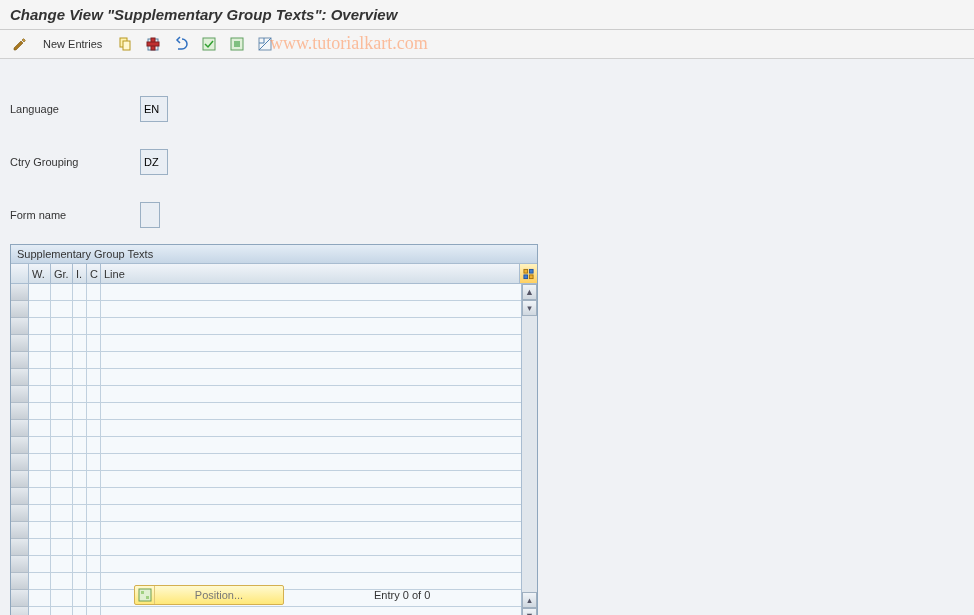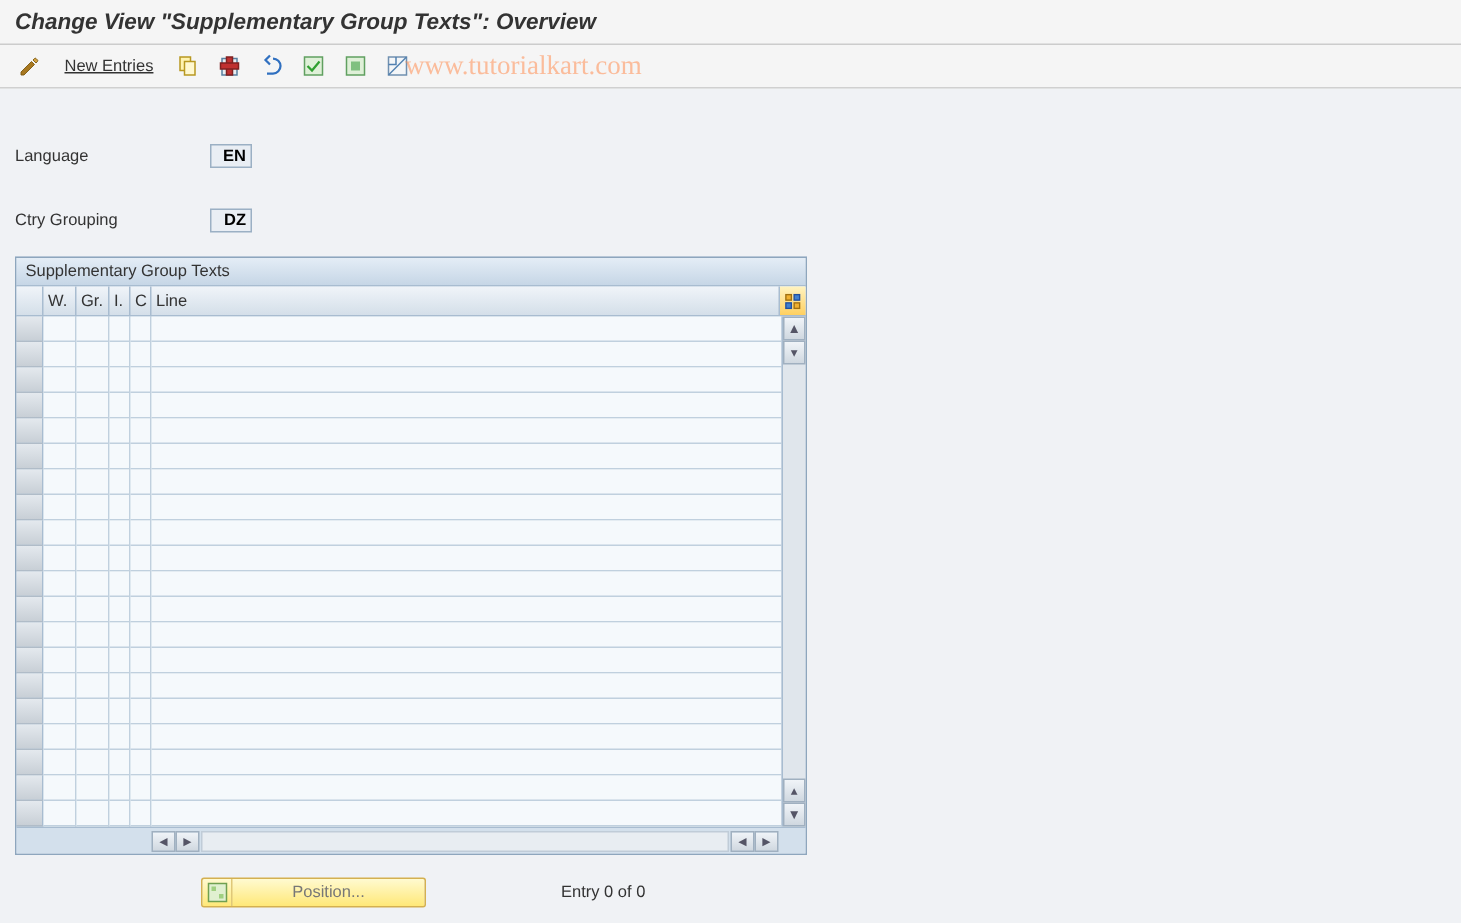--- a/index.html
+++ b/index.html
@@ -38,21 +38,20 @@
       min-width: 20px;
       padding: 0 3px;
       border: 1px solid transparent;
       border-radius: 2px;
       cursor: pointer;
     }
     .toolbar-text-btn {
       padding: 0 6px;
       font-size: 11px;
       color: #333;
-      text-decoration: underline;
     }
     .watermark {
       position: absolute;
       left: 270px;
       top: 3px;
       font-family: "Comic Sans MS", cursive;
       font-size: 18px;
       color: rgba(255, 140, 80, 0.55);
       font-weight: 400;
       pointer-events: none;
@@ -64,28 +63,27 @@
       display: flex;
       align-items: center;
       margin-bottom: 2px;
       margin-top: 27px;
     }
     .form-label {
       width: 130px;
       color: #333;
     }
     .form-input {
-      height: 16px;
+      height: 26px;
       border: 1px solid #9bb0c4;
       background: #e9eef4;
       padding: 0 3px;
       font-size: 11px;
       font-family: Arial, sans-serif;
-      text-align: right;
-      font-weight: bold;
+      text-align: left;
     }
     .form-input.w1 { width: 28px; }
     .form-input.w2 { width: 28px; }
     .form-input.w3 { width: 20px; }
     
     .grid-wrapper {
       margin: 8px 10px 0 10px;
       width: 528px;
       border: 1px solid #8ea6bd;
       background: #d3e0ec;
@@ -295,20 +293,24 @@
 </div>
 
 <div class="form-area">
   <div class="form-row">
     <div class="form-label">Language</div>
     <input class="form-input w1" value="EN" style="">
   </div>
   <div class="form-row">
     <div class="form-label">Ctry Grouping</div>
     <input class="form-input w2" value="DZ" style="">
+  </div>
+  <div class="form-row">
+    <div class="form-label">Form name</div>
+    <input class="form-input w3" value="" style="">
   </div>
 </div>
 
 <div class="grid-wrapper">
   <div class="grid-title">Supplementary Group Texts</div>
   <div class="grid-header">
     <div class="grid-col sel"></div>
     <div class="grid-col w">W.</div>
     <div class="grid-col gr">Gr.</div>
     <div class="grid-col i">I.</div>

